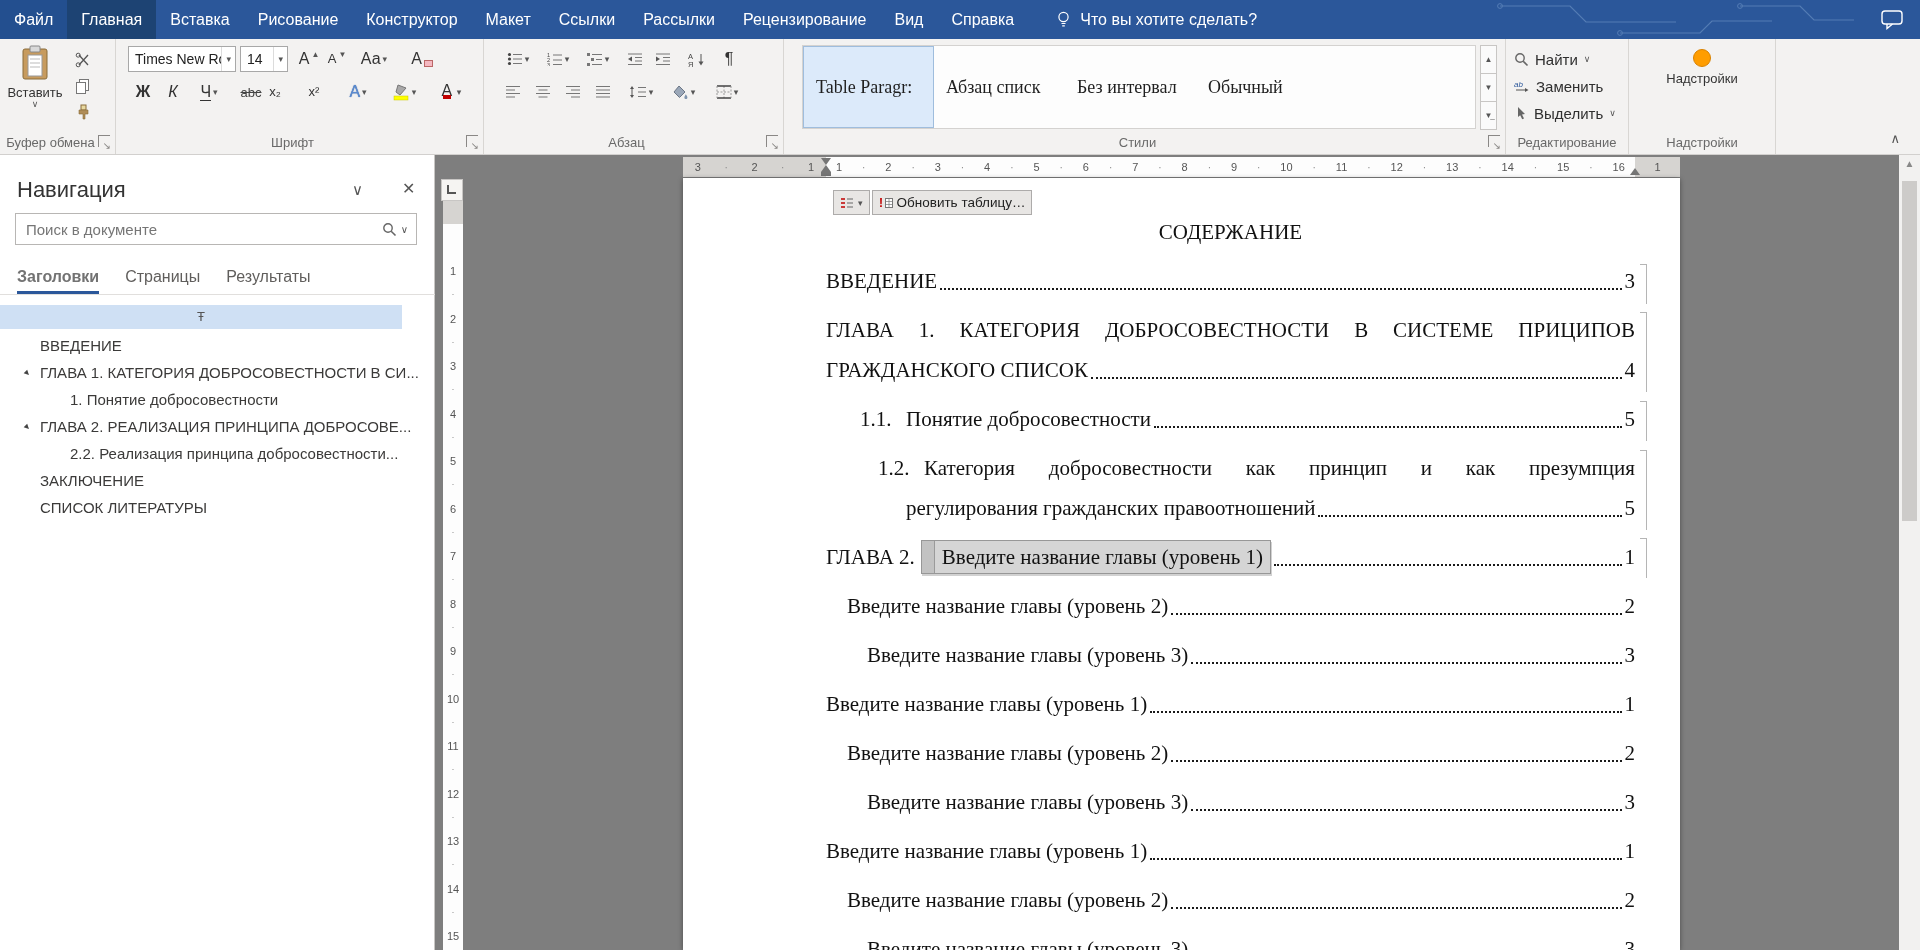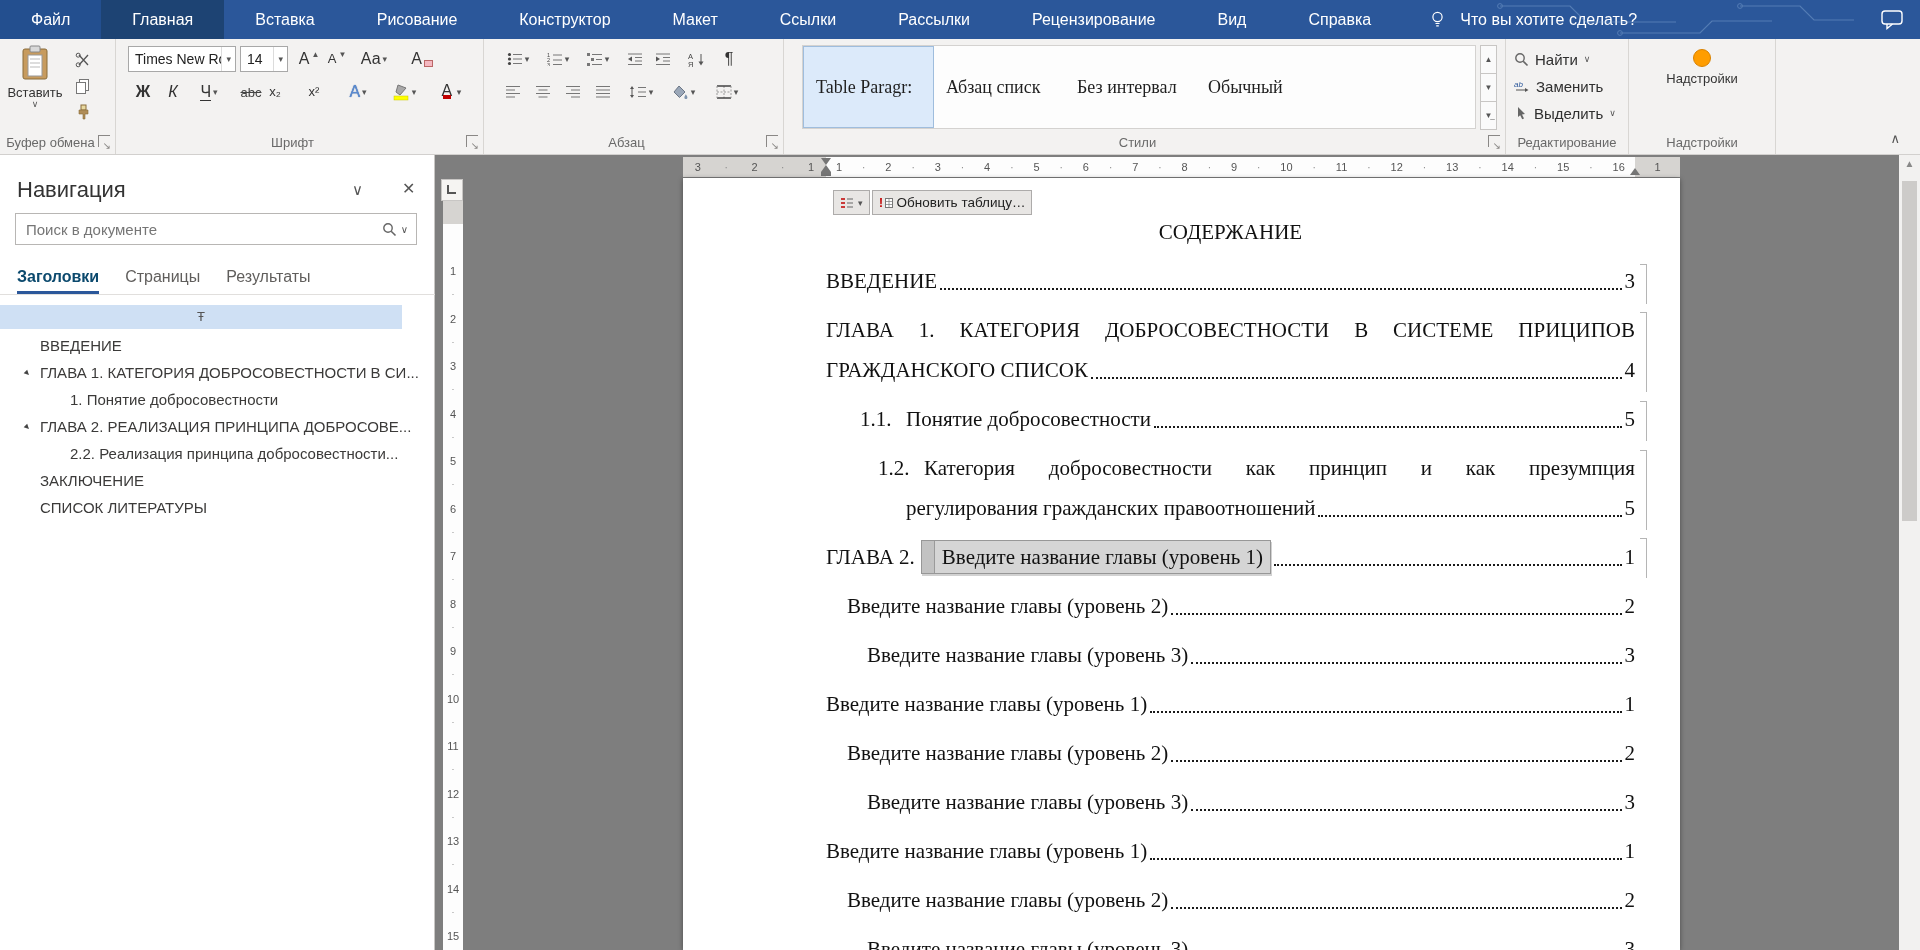--- a/index.html
+++ b/index.html
@@ -1,25 +1,25 @@
 <!DOCTYPE html>
 <html><head>
 <meta charset="utf-8">
 <style>
   *{margin:0;padding:0;box-sizing:border-box}
   html,body{width:1920px;height:950px;overflow:hidden;font-family:"Liberation Sans",sans-serif;background:#fff;position:relative}
 
   
   .tabbar{position:absolute;top:0;left:0;right:0;height:39px;background:#2b579a;color:#fff;display:flex;align-items:stretch}
   .tabrow{display:flex;align-items:stretch}
-  .rtab{display:flex;align-items:center;padding:0 31px;font-size:16px;cursor:pointer;white-space:nowrap}
+  .rtab{display:flex;align-items:center;padding:0 14px;font-size:16px;cursor:pointer;white-space:nowrap}
   .rtab.file{background:#24ona}
   .rtab.file{background:#234f8f}
   .rtab.active{background:#1d4373}
-  .tellme{display:flex;align-items:center;gap:15px;margin-left:28px;font-size:16px;color:#fff}
+  .tellme{display:flex;align-items:center;gap:9px;margin-left:28px;font-size:16px;color:#fff}
   .chat{position:absolute;right:16px;top:10px}
   .decor{position:absolute;right:60px;top:0;height:39px;opacity:.45;pointer-events:none}
 
   
   .ribbon{position:absolute;top:39px;left:0;right:0;height:116px;background:#f3f2f1;border-bottom:1px solid #d2d0ce;color:#444}
   .rgroup{position:absolute;top:0;height:115px;border-right:1px solid #d8d6d3}
   .g-clip{left:0;width:116px}.g-font{left:116px;width:368px}.g-par{left:484px;width:300px}
   .g-sty{left:784px;width:722px}.g-edit{left:1506px;width:123px}.g-add{left:1629px;width:147px}
   .grouplabel{position:absolute;bottom:4px;left:0;right:14px;text-align:center;font-size:13px;color:#696969;white-space:nowrap}
   .launcher{position:absolute;right:5px;bottom:7px;width:12px;height:12px;border-top:1px solid #8a8886;border-left:1px solid #8a8886}
@@ -57,21 +57,21 @@
   .navpane{position:absolute;left:0;top:0;bottom:0;width:435px;background:#fff;border-right:1px solid #c8c6c4}
   .navtitle{position:absolute;left:17px;top:22px;font-size:22px;color:#333}
   .nav-chev{position:absolute;left:352px;top:26px;font-size:15px;color:#555;cursor:pointer}
   .nav-close{position:absolute;left:402px;top:24px;font-size:16px;color:#555;cursor:pointer}
   .search{position:absolute;left:15px;top:58px;width:402px;height:32px;border:1px solid #b8b6b4;display:flex;align-items:center;background:#fff}
   .search input{flex:1;border:none;outline:none;font-size:15px;color:#333;padding:0 10px;font-family:"Liberation Sans",sans-serif}
   .search input::placeholder{color:#767676}
   .search .vee{font-size:10px;color:#555;padding:0 8px 0 4px;cursor:pointer}
   .navtabs{position:absolute;left:0;top:104px;width:435px;height:36px;display:flex;align-items:flex-end;border-bottom:1px solid #e1dfdd;padding-left:17px}
   .navtab{margin-right:26px;font-size:16px;color:#605e5c;padding-bottom:8px;cursor:pointer}
-  .navtab.active{color:#0c4a6e;font-weight:700;border-bottom:3px solid #2b579a;padding-bottom:5px}
+  .navtab.active{color:#737373;font-weight:700;border-bottom:3px solid #2b579a;padding-bottom:5px}
   .navlist{position:absolute;left:0;top:150px;right:0}
   .navitem{position:relative;height:27px;line-height:27px;font-size:15px;color:#3b3a39;white-space:nowrap;overflow:hidden;cursor:pointer}
   .navitem.lvl1{padding-left:40px}.navitem.lvl2{padding-left:70px}
   .navitem.selected{background:#cfe0f4;width:402px;height:24px;line-height:24px;margin-bottom:3px;display:flex;align-items:center;justify-content:center}
   .pin{font-size:13px;color:#555}
   .navarrow{position:absolute;left:24px;top:0;font-size:10px;color:#444;transform:rotate(-45deg)}
 
   
   .docarea{position:absolute;left:435px;top:0;right:0;bottom:0;background:#7e7e7e}
   .hruler{position:absolute;left:248px;top:2px;width:997px;height:20px;display:flex;background:#d6d4d1}

